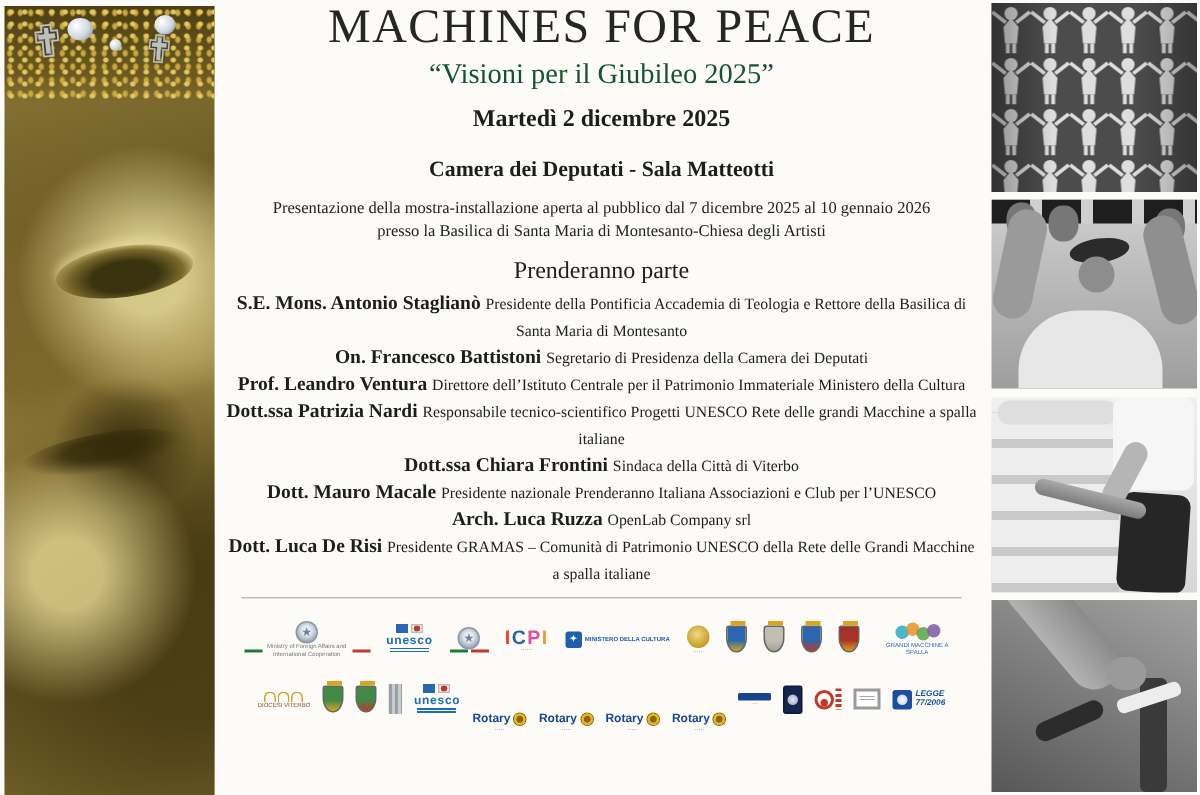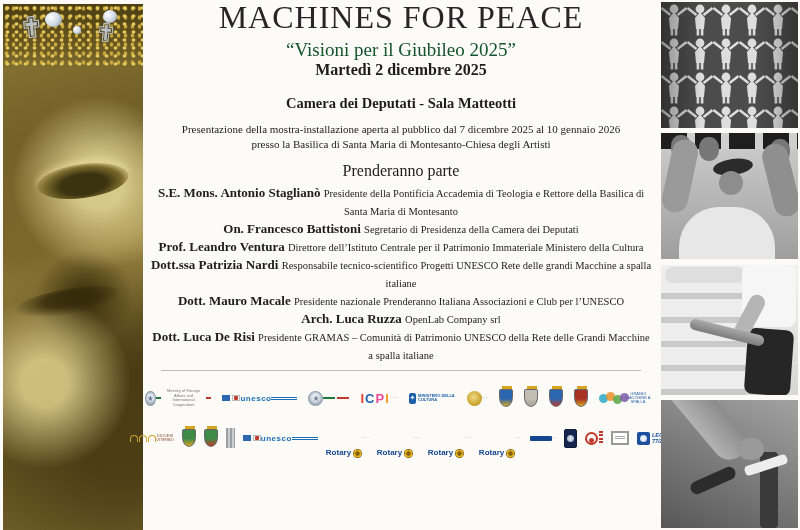--- a/index.html
+++ b/index.html
@@ -90,34 +90,34 @@
     background:#ededed; transform: rotate(-18deg); }
   .rp4 .tool { position:absolute; left:28px; top:74px; width:48px; height:13px; border-radius:7px;
     background:#2c2c2c; transform: rotate(-24deg); }
   .rp4 .hand { position:absolute; right:34px; top:38px; width:26px; height:22px; border-radius:45%; background:#9a9a9a; }
 
   
   .center { position:absolute; left:145px; top:0; width:512px; height:530px;
     text-align:center; }
   .title { font-size:32px; font-weight:400; letter-spacing:1px; color:#262626; line-height:1.1; }
   .subtitle { font-size:19px; margin-top:4px; color:#14532d; }
-  .date  { font-size:16px; font-weight:bold; }
+  .date  { font-size:16px; font-weight:bold; margin-top:10px; }
   .venue { font-size:14.5px; font-weight:bold; margin-top:16px; }
   .intro { font-size:11px; margin-top:10px; line-height:1.32; padding:0 28px; color:#222; }
   .prend { font-size:16px; margin-top:11px; }
   .plist { margin-top:4px; padding:0 4px; }
   .participant { line-height:16px; }
   .p-name { font-weight:bold; font-size:13px; }
   .p-role { font-size:10.5px; }
   .sep { height:1px; background:#bdbdbd; margin:6px 16px 6px; }
 
   
   .logo-row { display:flex; justify-content:center; align-items:center; gap:11px; height:42px; }
   .logo-row.r2 { height:38px; gap:8px; }
-  .lg { display:flex; flex-direction:row; align-items:center; justify-content:center;
+  .lg { display:flex; flex-direction:column; align-items:center; justify-content:center;
         font-family:"Liberation Sans", sans-serif; }
   .cap4 { font-size:4px; color:#777; line-height:1.1; max-width:56px; text-align:center; }
   .tric { display:flex; align-items:center; gap:2px; }
   .tric i { display:block; width:12px; height:2px; }
   .tric i.gr { background:#1e7a3c; } .tric i.rd { background:#c0392b; }
   .emb { width:15px; height:15px; border-radius:50%;
     background: radial-gradient(circle at 50% 42%, #dfe5ec 0 30%, #9aa7b5 70%, #7c8violet); 
     background: radial-gradient(circle at 50% 42%, #e6ebf1 0 30%, #98a5b4 75%); 
     border:1px solid #8b98a8; position:relative; }
   .emb::after { content:"★"; position:absolute; inset:0; font-size:8px; color:#70809a;
@@ -194,20 +194,21 @@
     <div class="subtitle">“Visioni per il Giubileo 2025”</div>
     <div class="date">Martedì 2 dicembre 2025</div>
     <div class="venue">Camera dei Deputati - Sala Matteotti</div>
     <p class="intro">Presentazione della mostra-installazione aperta al pubblico dal 7 dicembre 2025 al 10 gennaio 2026 presso la Basilica di Santa Maria di Montesanto-Chiesa degli Artisti</p>
     <div class="prend">Prenderanno parte</div>
     <div class="plist">
         <div class="participant"><span class="p-name">S.E. Mons. Antonio Staglianò </span><span class="p-role">Presidente della Pontificia Accademia di Teologia e Rettore della Basilica di Santa Maria di Montesanto</span></div>
         <div class="participant"><span class="p-name">On. Francesco Battistoni </span><span class="p-role">Segretario di Presidenza della Camera dei Deputati</span></div>
         <div class="participant"><span class="p-name">Prof. Leandro Ventura </span><span class="p-role">Direttore dell’Istituto Centrale per il Patrimonio Immateriale Ministero della Cultura</span></div>
         <div class="participant"><span class="p-name">Dott.ssa Patrizia Nardi </span><span class="p-role">Responsabile tecnico-scientifico Progetti UNESCO Rete delle grandi Macchine a spalla italiane</span></div>
+        <div class="participant"><span class="p-name">Dott.ssa Chiara Frontini </span><span class="p-role">Sindaca della Città di Viterbo</span></div>
         <div class="participant"><span class="p-name">Dott. Mauro Macale </span><span class="p-role">Presidente nazionale Prenderanno Italiana Associazioni e Club per l’UNESCO</span></div>
         <div class="participant"><span class="p-name">Arch. Luca Ruzza </span><span class="p-role">OpenLab Company srl</span></div>
         <div class="participant"><span class="p-name">Dott. Luca De Risi </span><span class="p-role">Presidente GRAMAS – Comunità di Patrimonio UNESCO della Rete delle Grandi Macchine a spalla italiane</span></div>
       </div>
     <div class="sep"></div>
     <div class="logo-row r1">
         <div class="lg">
           <span class="emb"></span>
           <div class="tric">
             <i class="gr"></i>

